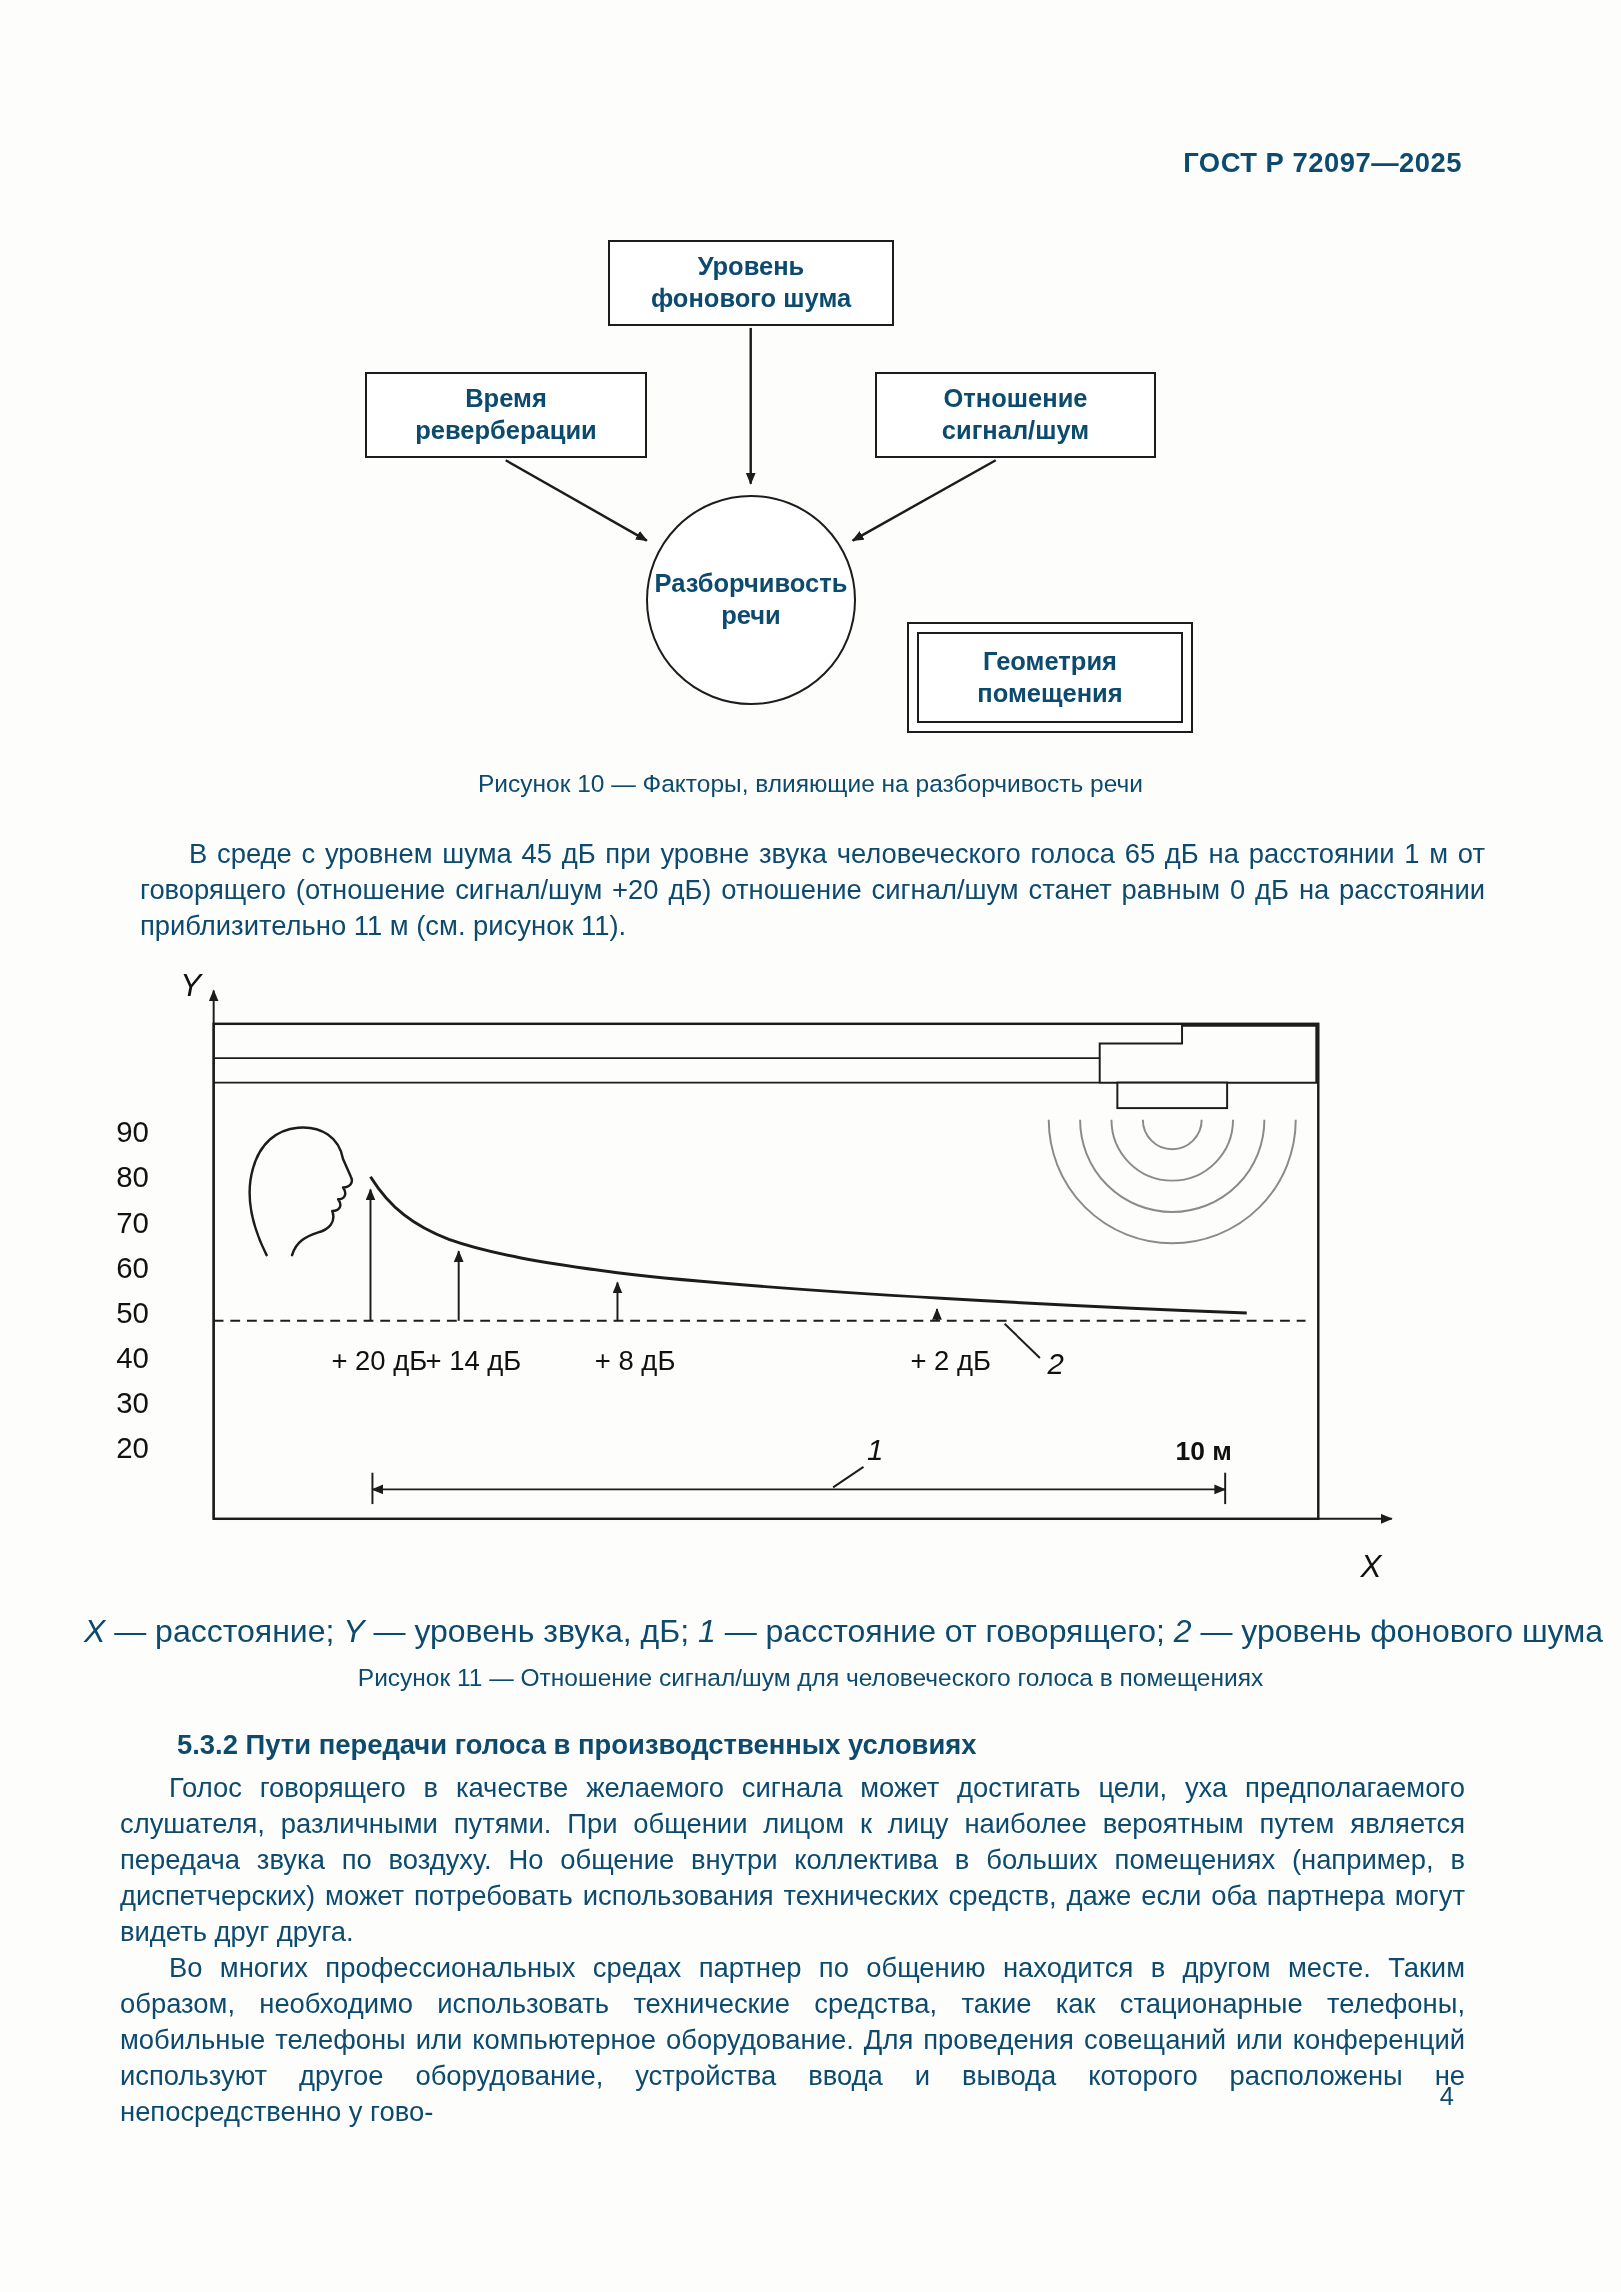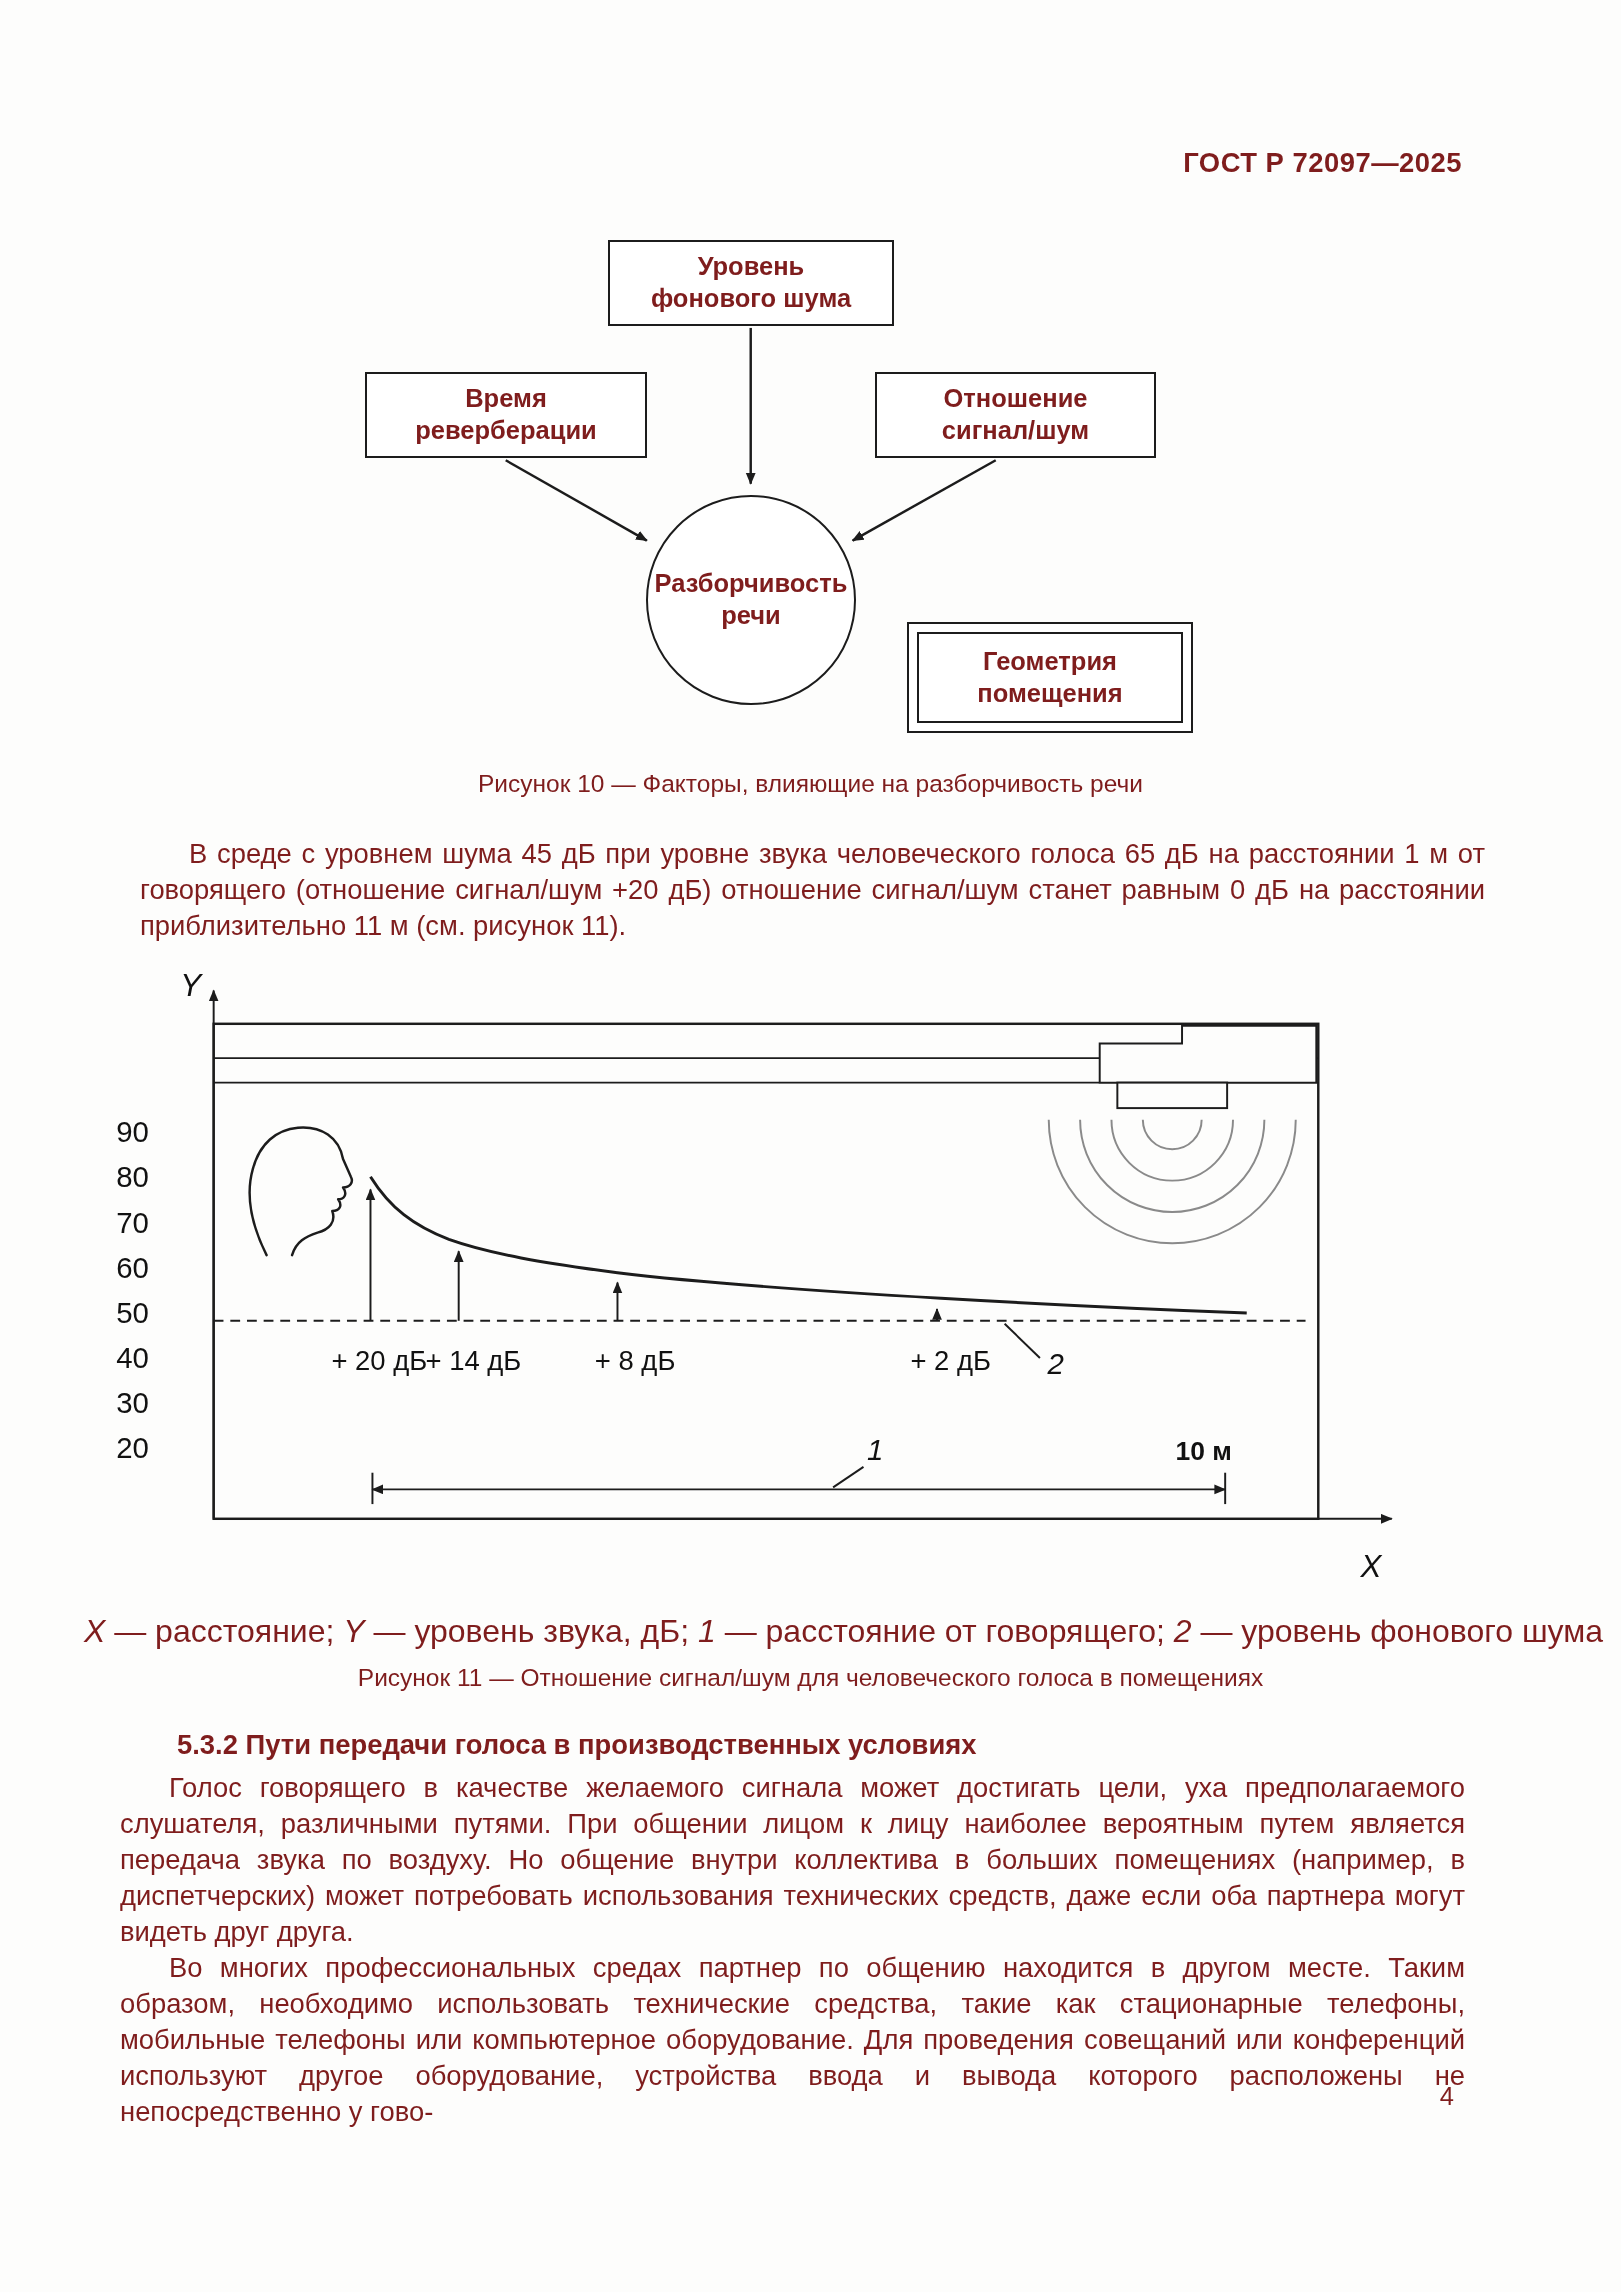--- a/index.html
+++ b/index.html
@@ -1,19 +1,19 @@
 <!DOCTYPE html>
 <html><head>
 <meta charset="utf-8">
 <style>
   * { margin:0; padding:0; box-sizing:border-box; }
   html, body { background:#e9e9e9; }
   .page {
     position:relative; width:1621px; height:2293px; margin:0 auto;
-    background:#fdfdfc; color:#7f1d1d;
+    background:#fdfdfc; color:#0c4a6e;
     font-family:"Liberation Sans", sans-serif;
     overflow:hidden;
   }
   .header { position:absolute; top:147px; right:159px; font-size:27.4px; font-weight:bold; letter-spacing:0.5px; }
   .pagenum { position:absolute; top:2082px; right:167px; font-size:25.5px; }
 
   
   .fig10 { position:absolute; top:223px; left:0; width:1621px; height:546px; }
   .fig10 svg.arrows { position:absolute; left:0; top:0; width:1621px; height:546px; }
   .nodebox {

